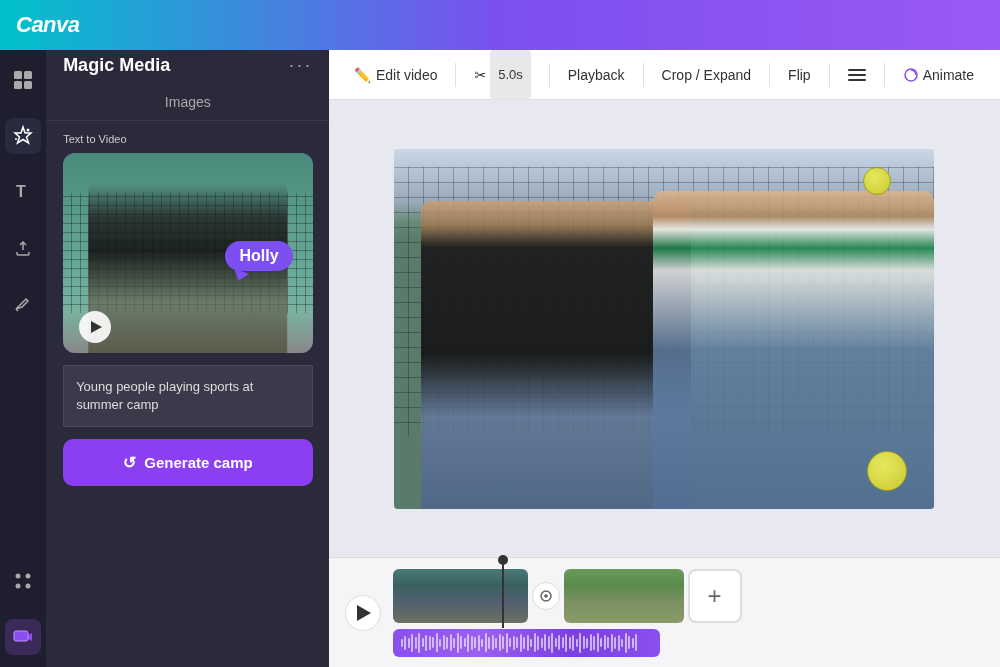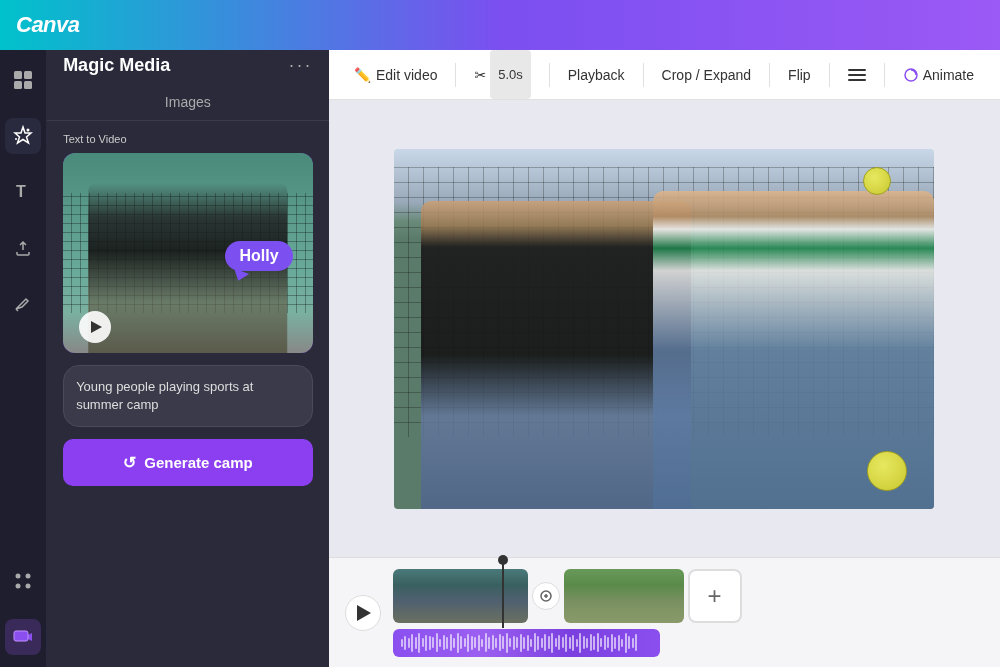--- a/index.html
+++ b/index.html
@@ -200,21 +200,21 @@
       border-style: solid;
       border-width: 10px 8px 0 8px;
       border-color: #7b4ff0 transparent transparent transparent;
       transform: rotate(20deg);
     }
 
     
     .text-input-area {
       margin: 12px 16px 0;
       background: #3a3a4a;
-      border-radius: 16px;
+      border-radius: 1px;
       padding: 12px;
       font-size: 13px;
       color: #ddd;
       line-height: 1.4;
       min-height: 60px;
       border: 1px solid #4a4a5a;
     }
 
     
     .generate-btn {

